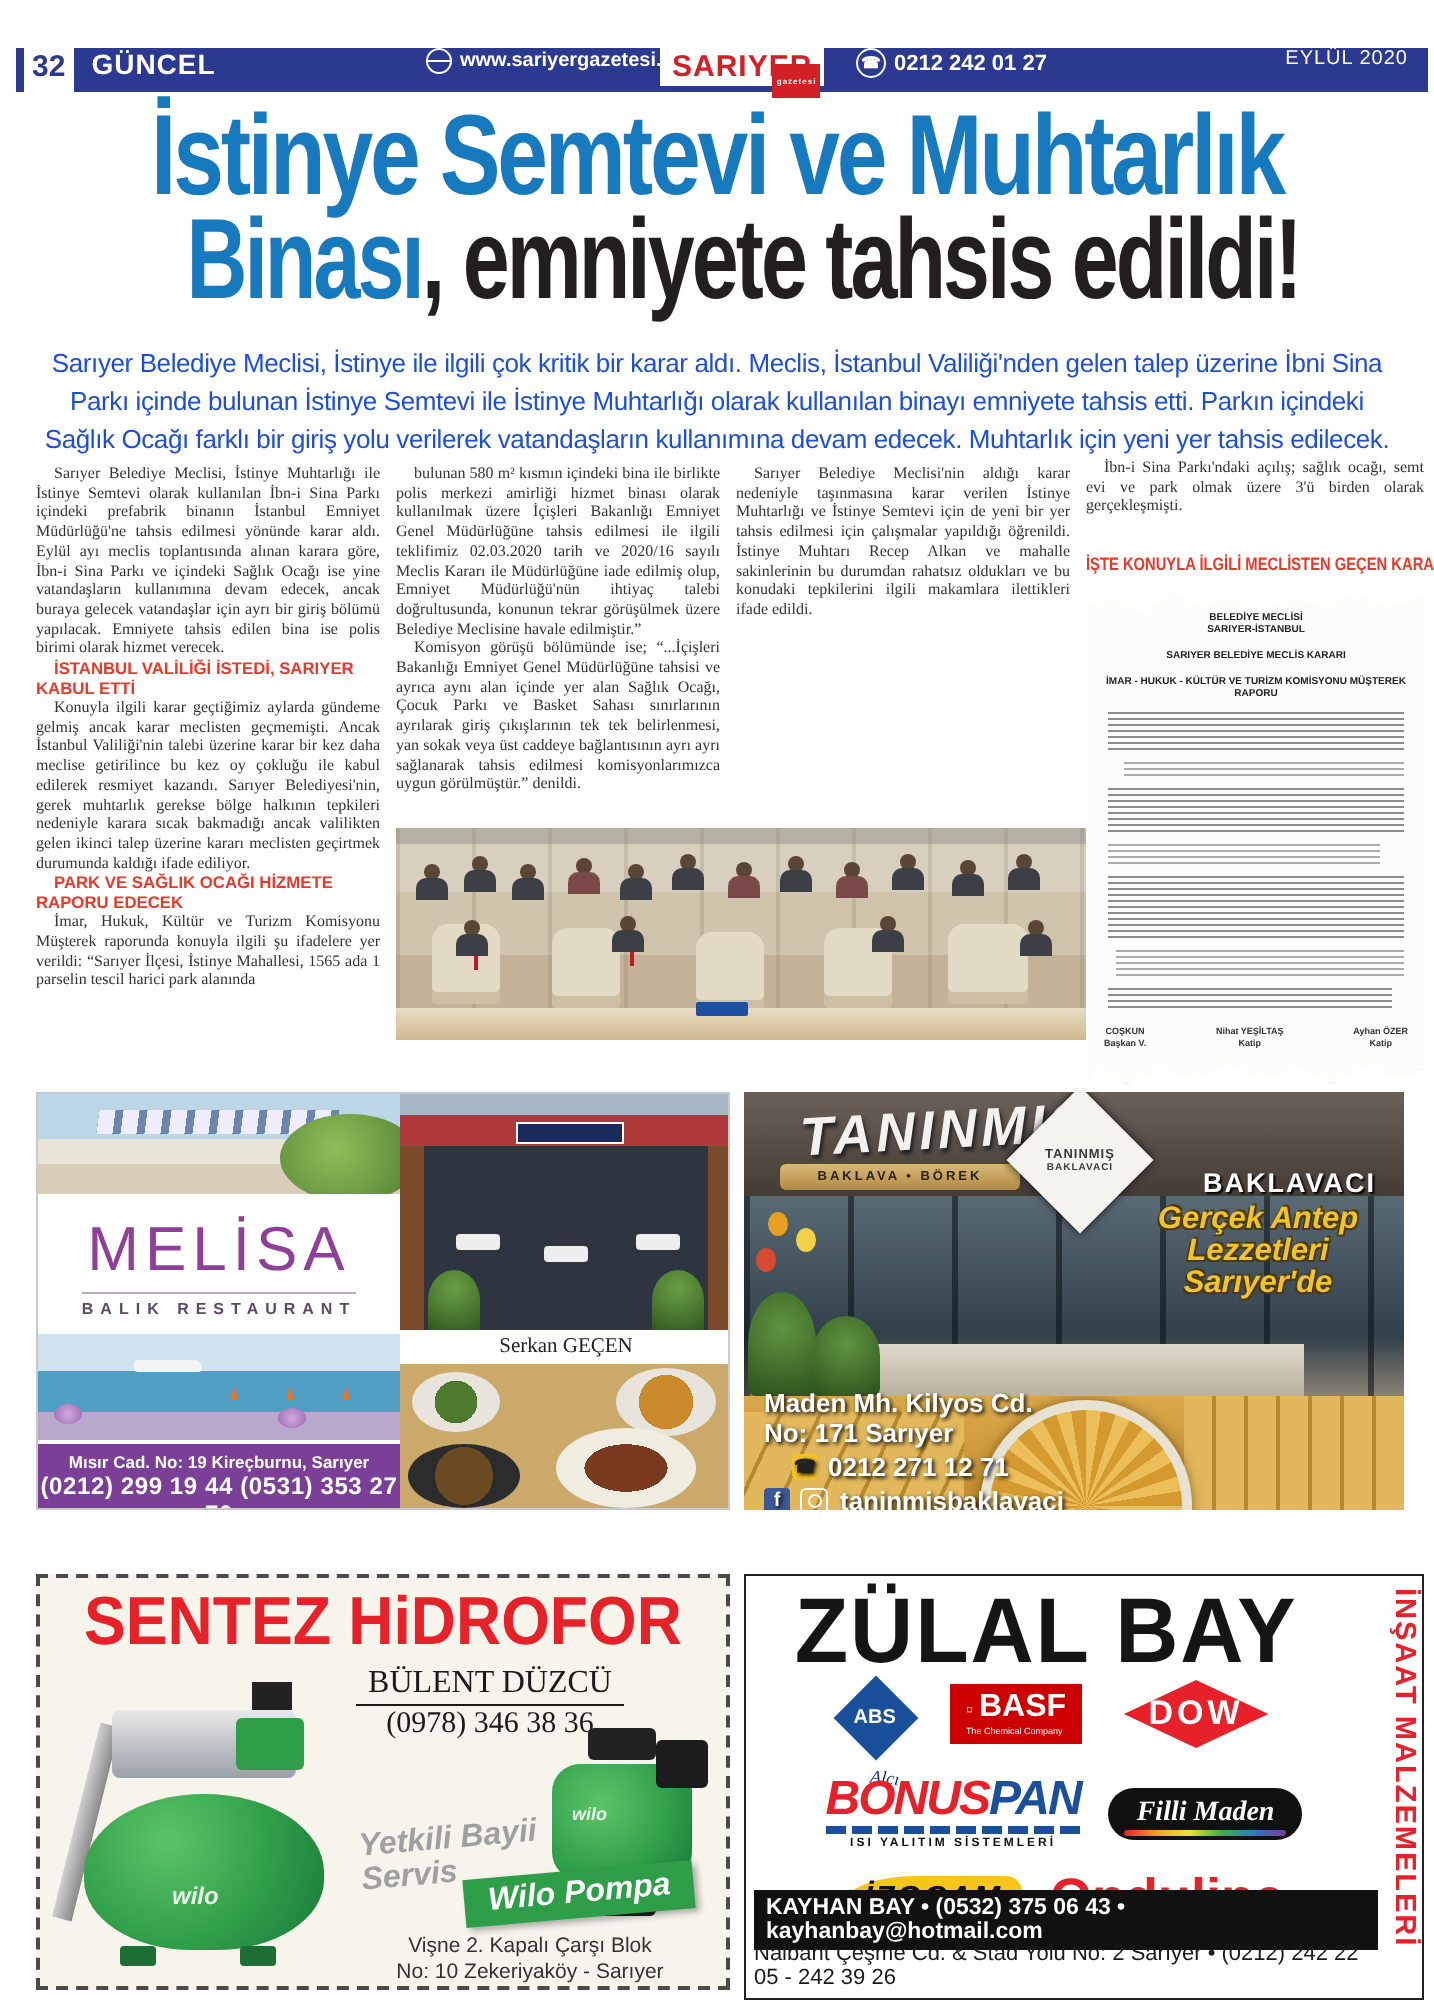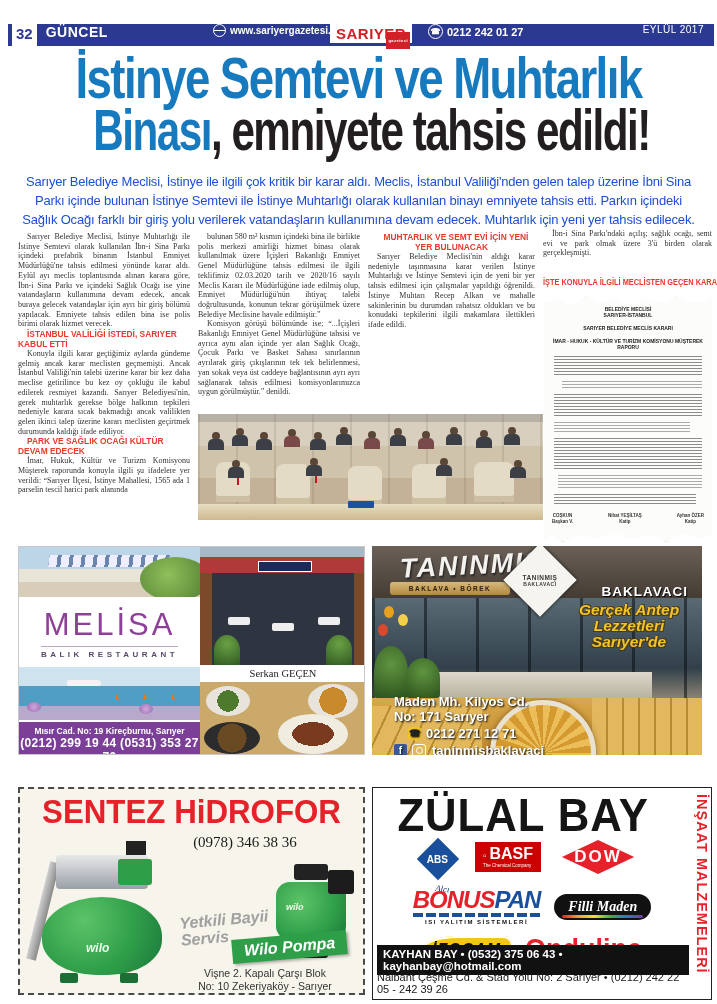--- a/index.html
+++ b/index.html
@@ -128,21 +128,21 @@
   .tan-bak{position:absolute;left:0;top:152px;width:330px;height:57px;overflow:hidden;
             background:linear-gradient(#d9a84a,#c08a2e);}
   .tan-tray{position:absolute;left:118px;top:2px;width:96px;height:96px;border-radius:50%;
             border:5px solid #e8e2d2;background:repeating-conic-gradient(#ecbe5a 0 9deg,#d49a30 9deg 18deg);box-shadow:0 0 6px rgba(60,30,0,.5);}
   .tan-grid{position:absolute;right:0;top:0;width:110px;height:57px;
             background:repeating-linear-gradient(90deg,#e3b85c 0 14px,#b88a30 14px 16px),
                        repeating-linear-gradient(0deg,rgba(255,255,255,.25) 0 12px,rgba(120,70,10,.35) 12px 14px);}
   .tan-grid2{position:absolute;left:0;top:8px;width:110px;height:49px;
             background:repeating-linear-gradient(115deg,#e3b85c 0 16px,#b88a30 16px 18px);}
   .tan-info{position:absolute;left:10px;top:148px;color:#fff;font-weight:bold;
-            text-shadow:1px 1px 2px #000;font-size:13px;line-height:15px;margin-left:12px;}
+            text-shadow:1px 1px 2px #000;font-size:13px;line-height:15px;}
   .tan-phone-row{display:flex;align-items:center;margin-top:2px;}
   .tan-phone-ic{width:13px;height:13px;border-radius:3px;background:#f2c428;color:#222;font-size:9px;
             display:inline-flex;align-items:center;justify-content:center;margin:0 5px 0 14px;}
   .tan-social{display:flex;align-items:center;margin-top:2px;}
   .fb-ic{width:13px;height:13px;background:#3b5998;color:#fff;font-weight:bold;font-size:10px;
             display:inline-flex;align-items:center;justify-content:center;border-radius:2px;}
   .ig-ic{width:12px;height:12px;border:1.6px solid #fff;border-radius:3px;margin-left:5px;position:relative;}
   .ig-ic:before{content:"";position:absolute;left:2.5px;top:2.5px;width:5px;height:5px;border:1.4px solid #fff;border-radius:50%;}
   .tan-social span.txt{margin-left:6px;}
   
@@ -220,41 +220,40 @@
       <span>www.sariyergazetesi.com</span>
     </span>
     <span class="mh-logo">
       <span>SARIYER</span>
       <span class="logosub">gazetesi</span>
     </span>
     <span class="mh-phone">
       <span class="phone-circ">☎</span>
       <span>0212 242 01 27</span>
     </span>
-    <span class="mh-date">EYLÜL 2017</span>
+    <span class="mh-date">EYLÜL 2020</span>
   </div>
 
   <div class="hl hl-1">İstinye Semtevi ve Muhtarlık</div>
   <div class="hl hl-2"><span class="blue">Binası</span><span>, emniyete tahsis edildi!</span></div>
 
   <div class="lede">Sarıyer Belediye Meclisi, İstinye ile ilgili çok kritik bir karar aldı. Meclis, İstanbul Valiliği'nden gelen talep üzerine İbni Sina Parkı içinde bulunan İstinye Semtevi ile İstinye Muhtarlığı olarak kullanılan binayı emniyete tahsis etti. Parkın içindeki Sağlık Ocağı farklı bir giriş yolu verilerek vatandaşların kullanımına devam edecek. Muhtarlık için yeni yer tahsis edilecek.</div>
 
   <div id="col1" class="col">
     <p>Sarıyer Belediye Meclisi, İstinye Muhtarlığı ile İstinye Semtevi olarak kullanılan İbn-i Sina Parkı içindeki prefabrik binanın İstanbul Emniyet Müdürlüğü'ne tahsis edilmesi yönünde karar aldı. Eylül ayı meclis toplantısında alınan karara göre, İbn-i Sina Parkı ve içindeki Sağlık Ocağı ise yine vatandaşların kullanımına devam edecek, ancak buraya gelecek vatandaşlar için ayrı bir giriş bölümü yapılacak. Emniyete tahsis edilen bina ise polis birimi olarak hizmet verecek.</p>
     <p class="subhead">İSTANBUL VALİLİĞİ İSTEDİ, SARIYER KABUL ETTİ</p>
     <p>Konuyla ilgili karar geçtiğimiz aylarda gündeme gelmiş ancak karar meclisten geçmemişti. Ancak İstanbul Valiliği'nin talebi üzerine karar bir kez daha meclise getirilince bu kez oy çokluğu ile kabul edilerek resmiyet kazandı. Sarıyer Belediyesi'nin, gerek muhtarlık gerekse bölge halkının tepkileri nedeniyle karara sıcak bakmadığı ancak valilikten gelen ikinci talep üzerine kararı meclisten geçirtmek durumunda kaldığı ifade ediliyor.</p>
-    <p class="subhead">PARK VE SAĞLIK OCAĞI KÜLTÜR DEVAM EDECEK</p>
+    <p class="subhead">PARK VE SAĞLIK OCAĞI HİZMETE RAPORU EDECEK</p>
     <p>İmar, Hukuk, Kültür ve Turizm Komisyonu Müşterek raporunda konuyla ilgili şu ifadelere yer verildi: “Sarıyer İlçesi, İstinye Mahallesi, 1565 ada 1 parselin tescil harici park alanında</p>
   </div>
   <div id="col2" class="col">
     <p>bulunan 580 m² kısmın içindeki bina ile birlikte polis merkezi amirliği hizmet binası olarak kullanılmak üzere İçişleri Bakanlığı Emniyet Genel Müdürlüğüne tahsis edilmesi ile ilgili teklifimiz 02.03.2020 tarih ve 2020/16 sayılı Meclis Kararı ile Müdürlüğüne iade edilmiş olup, Emniyet Müdürlüğü'nün ihtiyaç talebi doğrultusunda, konunun tekrar görüşülmek üzere Belediye Meclisine havale edilmiştir.”</p>
     <p>Komisyon görüşü bölümünde ise; “...İçişleri Bakanlığı Emniyet Genel Müdürlüğüne tahsisi ve ayrıca aynı alan içinde yer alan Sağlık Ocağı, Çocuk Parkı ve Basket Sahası sınırlarının ayrılarak giriş çıkışlarının tek tek belirlenmesi, yan sokak veya üst caddeye bağlantısının ayrı ayrı sağlanarak tahsis edilmesi komisyonlarımızca uygun görülmüştür.” denildi.</p>
   </div>
   <div id="col3" class="col">
-    <p class="subhead center" style="margin-top:0;">MUHTARLIK VE SEMT EVİ İÇİN YENİ YER BULUNACAK</p>
     <p>Sarıyer Belediye Meclisi'nin aldığı karar nedeniyle taşınmasına karar verilen İstinye Muhtarlığı ve İstinye Semtevi için de yeni bir yer tahsis edilmesi için çalışmalar yapıldığı öğrenildi. İstinye Muhtarı Recep Alkan ve mahalle sakinlerinin bu durumdan rahatsız oldukları ve bu konudaki tepkilerini ilgili makamlara ilettikleri ifade edildi.</p>
   </div>
   <div id="col4" class="col">
     <p>İbn-i Sina Parkı'ndaki açılış; sağlık ocağı, semt evi ve park olmak üzere 3'ü birden olarak gerçekleşmişti.</p>
   </div>
   <div class="onehead">İŞTE KONUYLA İLGİLİ MECLİSTEN GEÇEN KARAR</div>
 
   <div class="photo">
     <div class="panels"></div>
     <div class="chair" style="left:18px;top:48px;"></div>
@@ -403,20 +402,21 @@
         <span class="fb-ic">f</span>
         <span class="ig-ic"></span>
         <span class="txt">taninmisbaklavaci</span>
       </div>
     </div>
   </div>
 
   <div id="ad-sentez" class="ad">
     <div class="sz-title">SENTEZ HiDROFOR</div>
     <div class="sz-name">
+      <div><span class="n1">BÜLENT DÜZCÜ</span></div>
       <div class="n2">(0978) 346 38 36</div>
     </div>
     <div class="sz-pipe"></div>
     <div class="sz-tank">
       <span class="wilo">wilo</span>
     </div>
     <div class="sz-feet"></div>
     <div class="sz-pumphead">
       <div class="motor"></div>
       <div class="box"></div>

